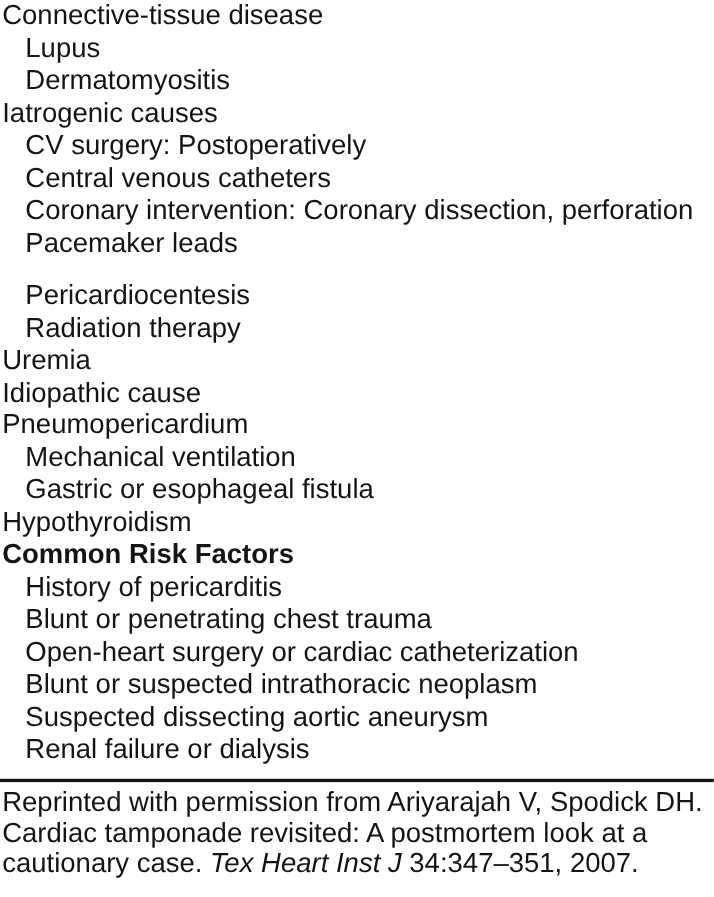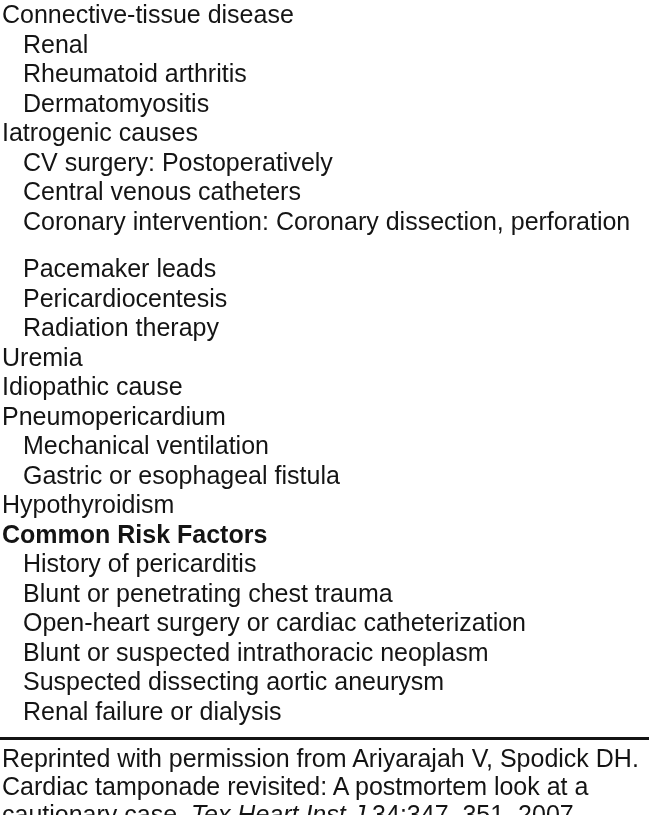--- a/index.html
+++ b/index.html
@@ -54,22 +54,21 @@
   .seg.italic {
     font-style: italic;
   }
 </style>
 </head>
 <body>
 
 <div class="figure">
   <div class="list" id="cause-list">
       <div class="row">Connective-tissue disease</div>
-      <div class="row indent">Renal</div>
-      <div class="row indent">Rheumatoid arthritis</div>
+      <div class="row indent">Lupus</div>
       <div class="row indent">Dermatomyositis</div>
       <div class="row">Iatrogenic causes</div>
       <div class="row indent">CV surgery: Postoperatively</div>
       <div class="row indent">Central venous catheters</div>
       <div class="row indent">Coronary intervention: Coronary dissection, perforation</div>
       <div class="row indent">Pacemaker leads</div>
       <div class="row indent">Pericardiocentesis</div>
       <div class="row indent">Radiation therapy</div>
       <div class="row">Uremia</div>
       <div class="row">Idiopathic cause</div>

